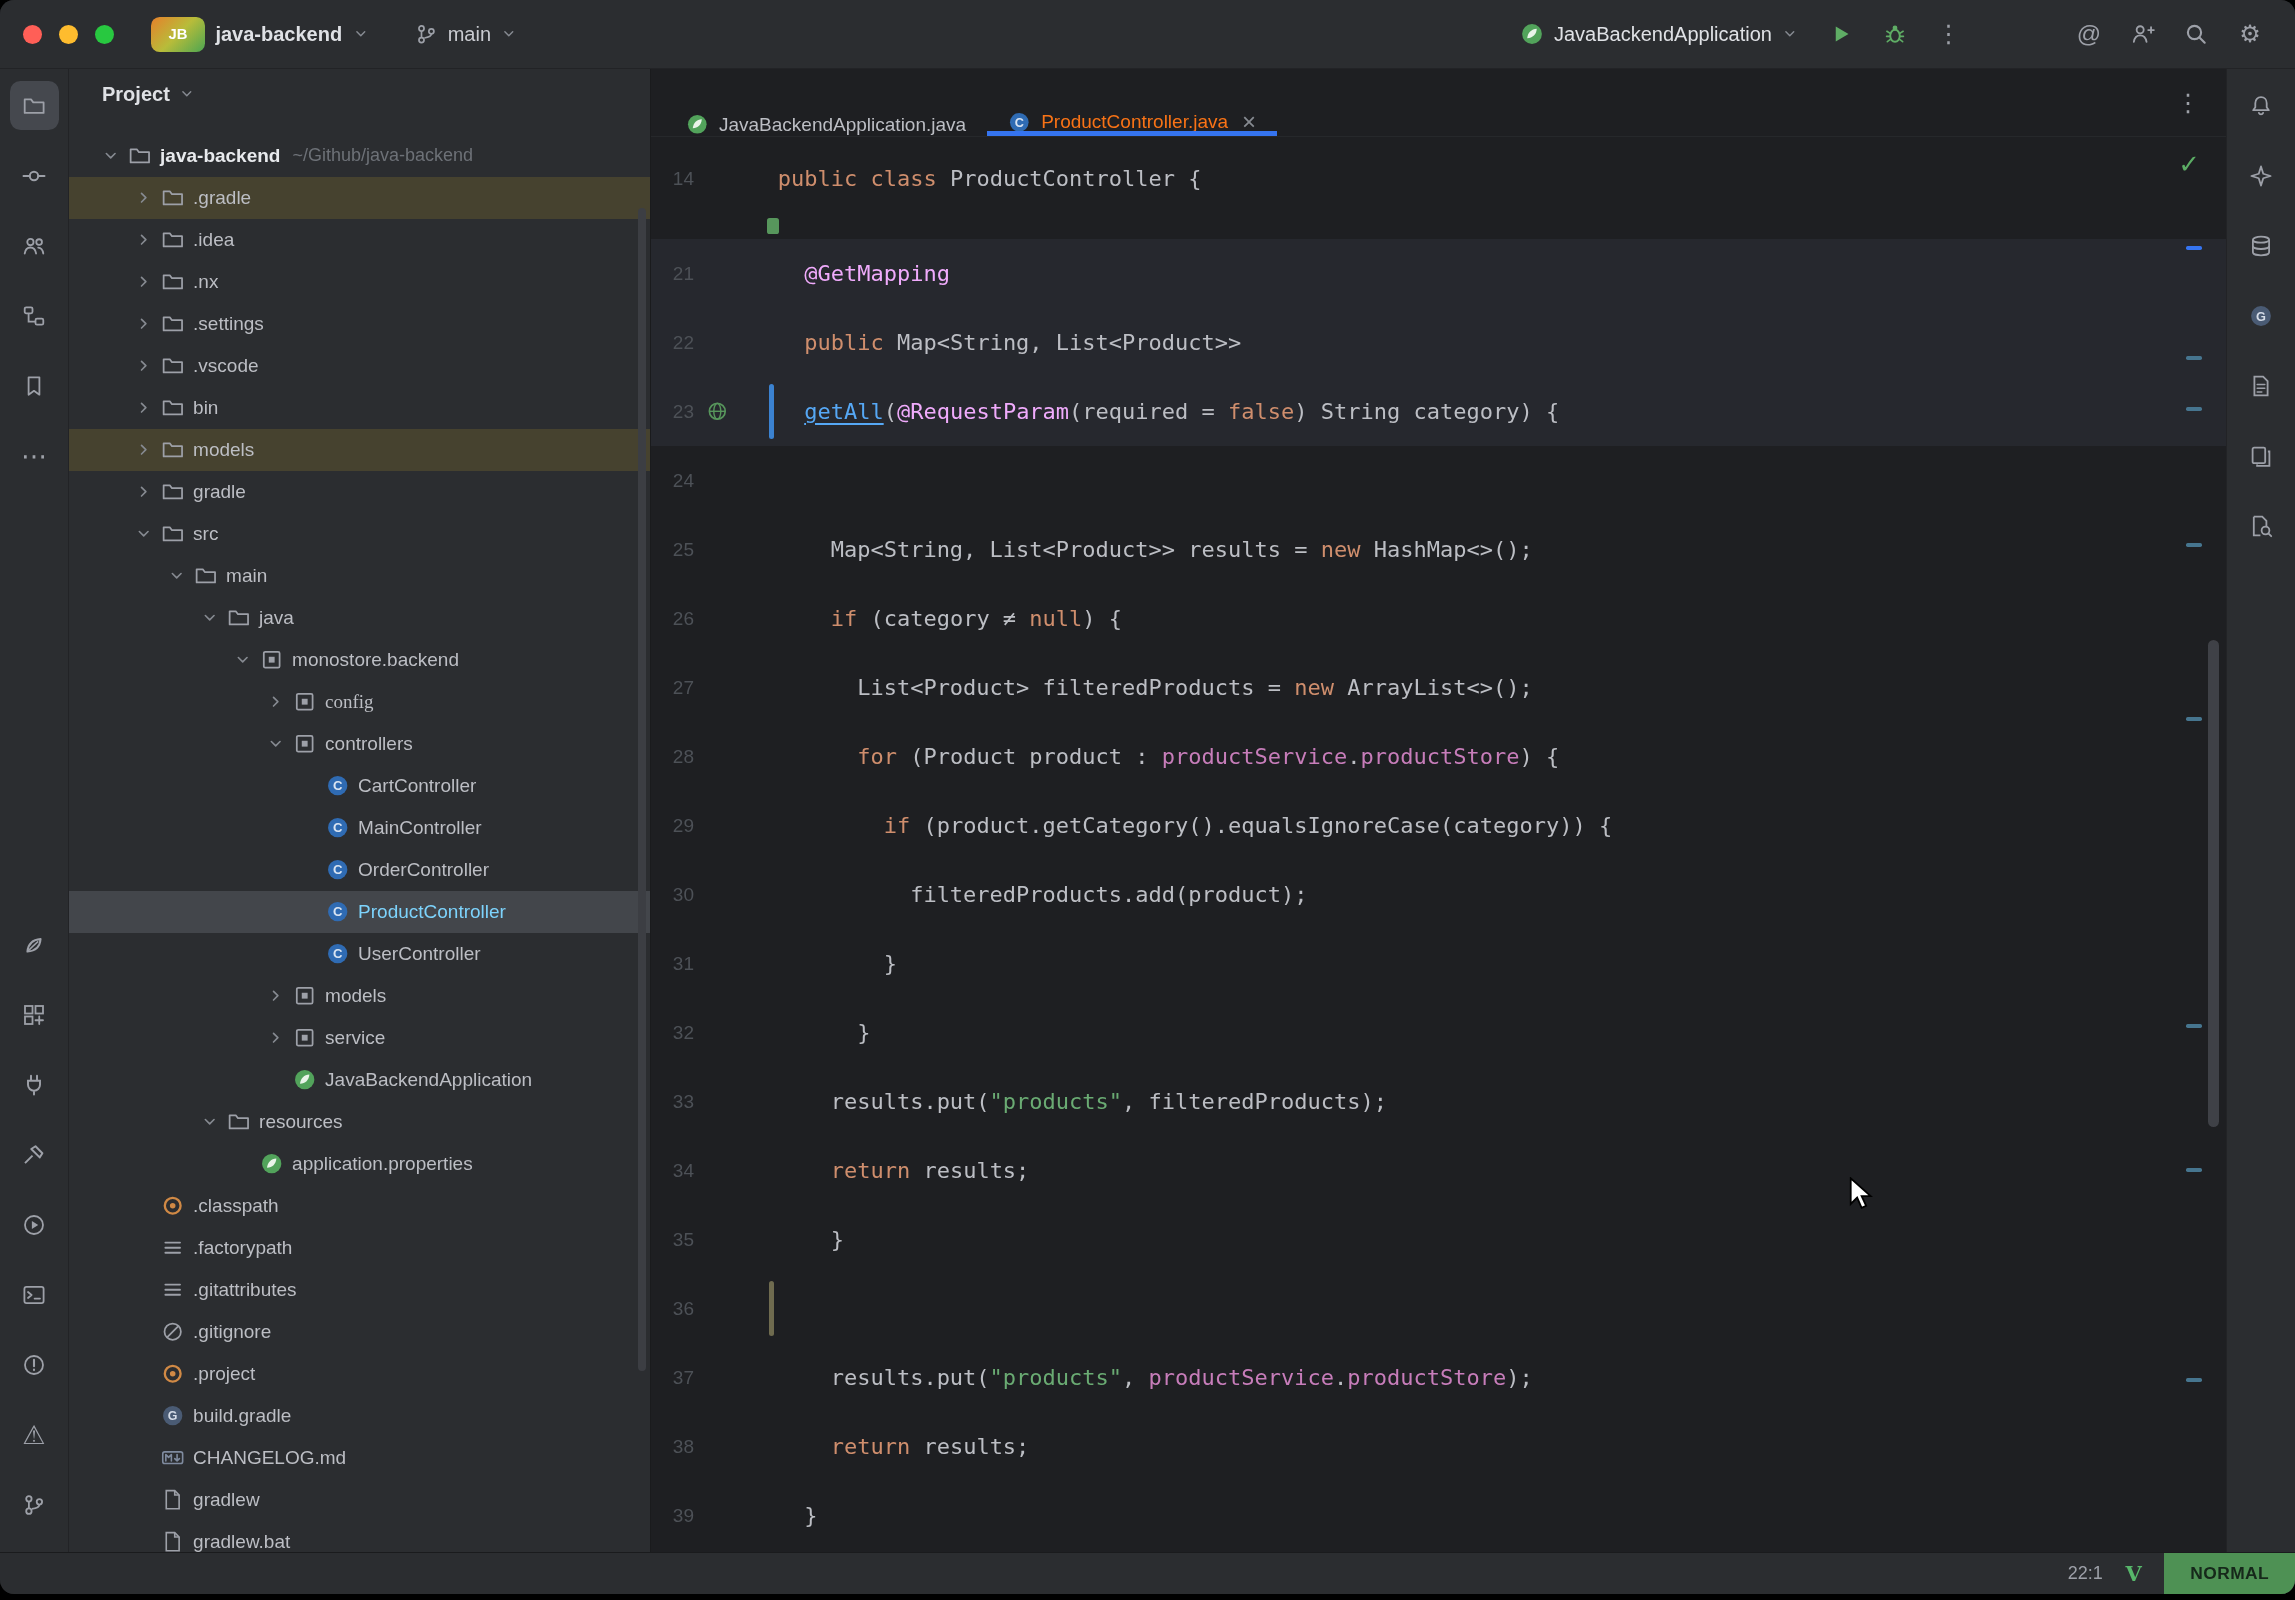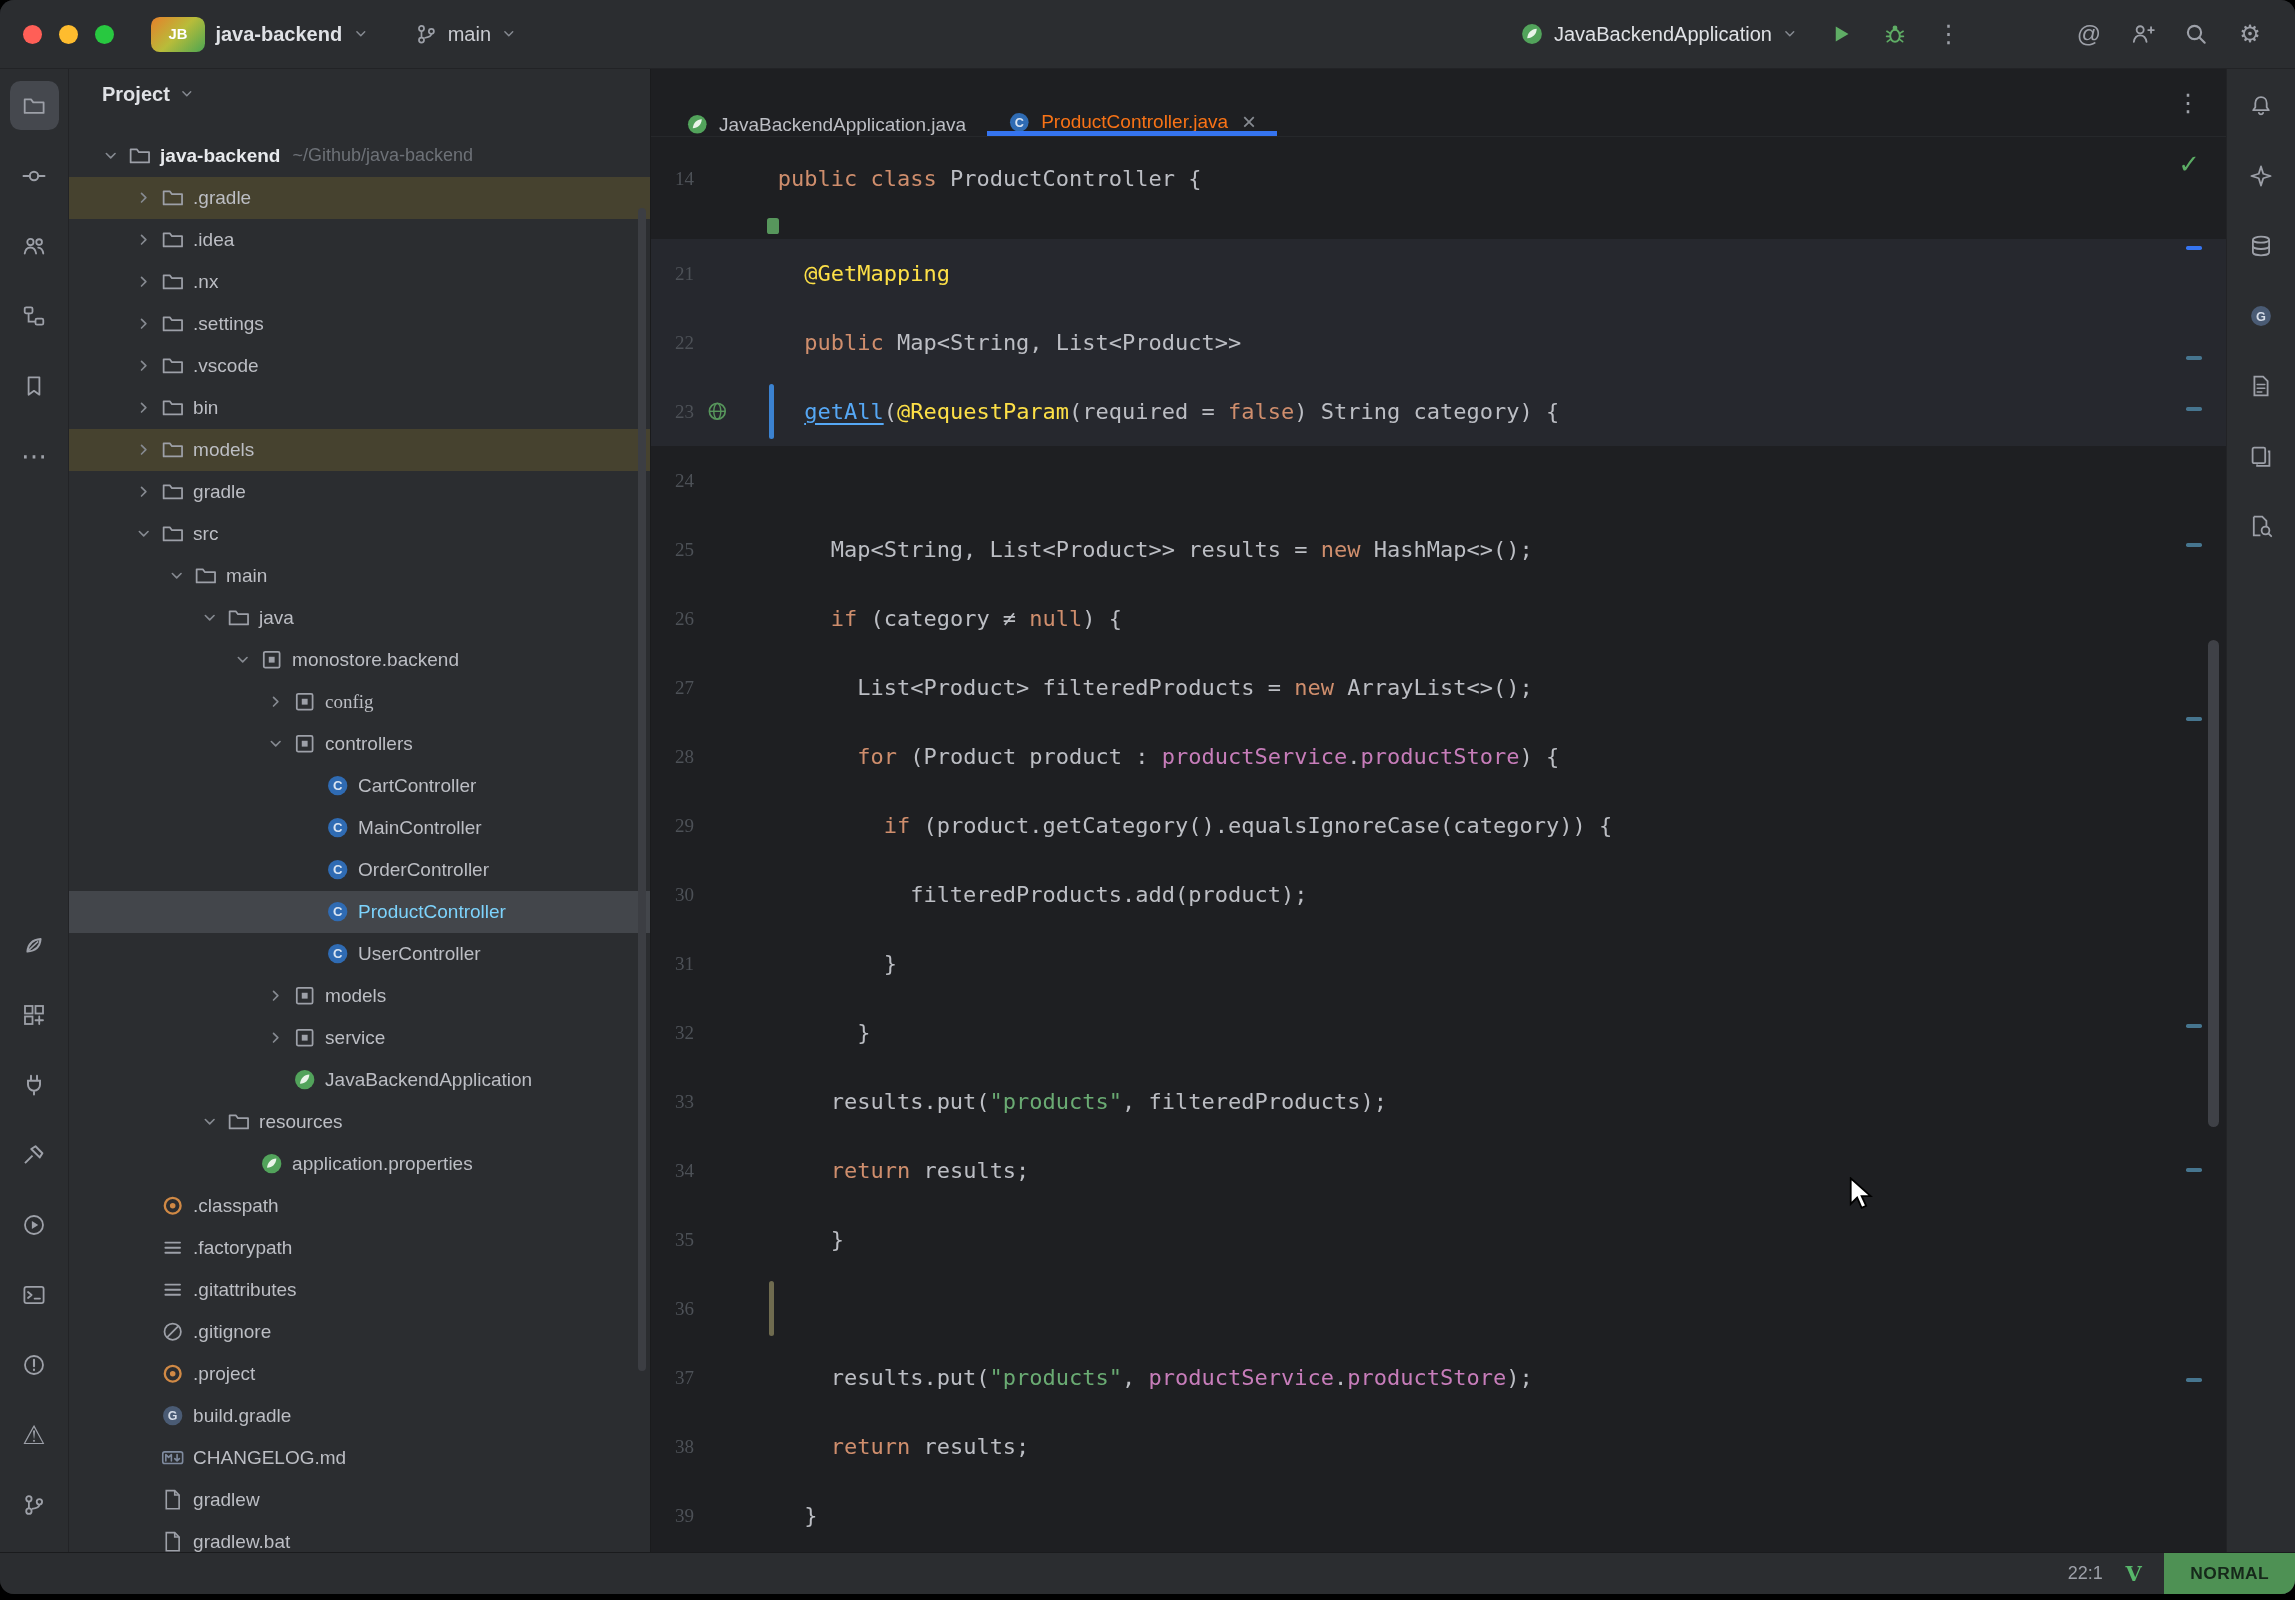--- a/index.html
+++ b/index.html
@@ -72,29 +72,29 @@
   .tab .ti { width:22.6px; height:22.6px; }
   .tab-label { font-size:19px; color:#bcbec4; }
   .tab.active .tab-label { color:#f97316; }
   .tab.active::after { content:""; position:absolute; left:0; right:0; bottom:0; height:5.2px; background:#3574f0; }
   .tab-close { font-size:24px; color:#868a91; margin-left:3.5px; background:none; border:none; cursor:pointer; }
   .tabbar-right { margin-left:auto; display:flex; align-items:center; padding-right:15.6px; }
 
   .editor { position:relative; flex:1 1 auto; overflow:hidden; padding-top:7px; }
   .cl { display:grid; grid-template-columns:43px 75px 5.2px 1fr; height:69px; align-items:center; }
   .cl.hl { background:#26282e; }
-  .ln { font-family:Liberation Serif, serif; font-size:19px; color:#4d5157; text-align:right;margin-left:11px; }
+  .ln { font-family:Liberation Sans, sans-serif; font-size:19px; color:#4d5157; text-align:right;margin-left:11px; }
   .gslot { height:100%; display:flex; align-items:center; padding-left:12px; }
   .gslot svg { width:22.6px; height:22.6px; }
   .mslot { height:100%; position:relative; }
   .mark { position:absolute; top:7px; bottom:7px; left:0; width:5.2px; border-radius:2.6px; }
   .mark.blue { background:#3b82d0; }
   .mark.olive { background:#6f6b4f; }
   .codeline { font-family:"DejaVu Sans Mono", monospace; font-size:22px; white-space:pre; color:#bcbec4; padding-left:3.5px; cursor:text; }
-  .kw{color:#cf8e6d} .ann{color:#fde047} .str{color:#6aab73} .fld{color:#c77dba}
+  .kw{color:#cf8e6d} .ann{color:#f0abfc} .str{color:#6aab73} .fld{color:#c77dba}
   .ep{color:#56a8f5; text-decoration:underline; text-underline-offset:4.3px;}
   .pl{color:#bcbec4}
   .fold-spacer { height:26px; position:relative; }
   .fold-mark { position:absolute; left:116px; top:5.2px; width:12px; height:15.6px; background:#57965c; border-radius:2.6px; }
   .insp-check { position:absolute; top:12px; right:26px; color:#5cad65; font-size:26px; }
   .stripe-mark { position:absolute; right:24px; width:15.6px; height:4.3px; border-radius:1.7px; background:#46758f; }
   .stripe-mark.bright { background:#3574f0; }
   .edit-scrollbar { position:absolute; right:7px; width:11.3px; border-radius:6px; background:#45484e; opacity:.85; }
 
   

